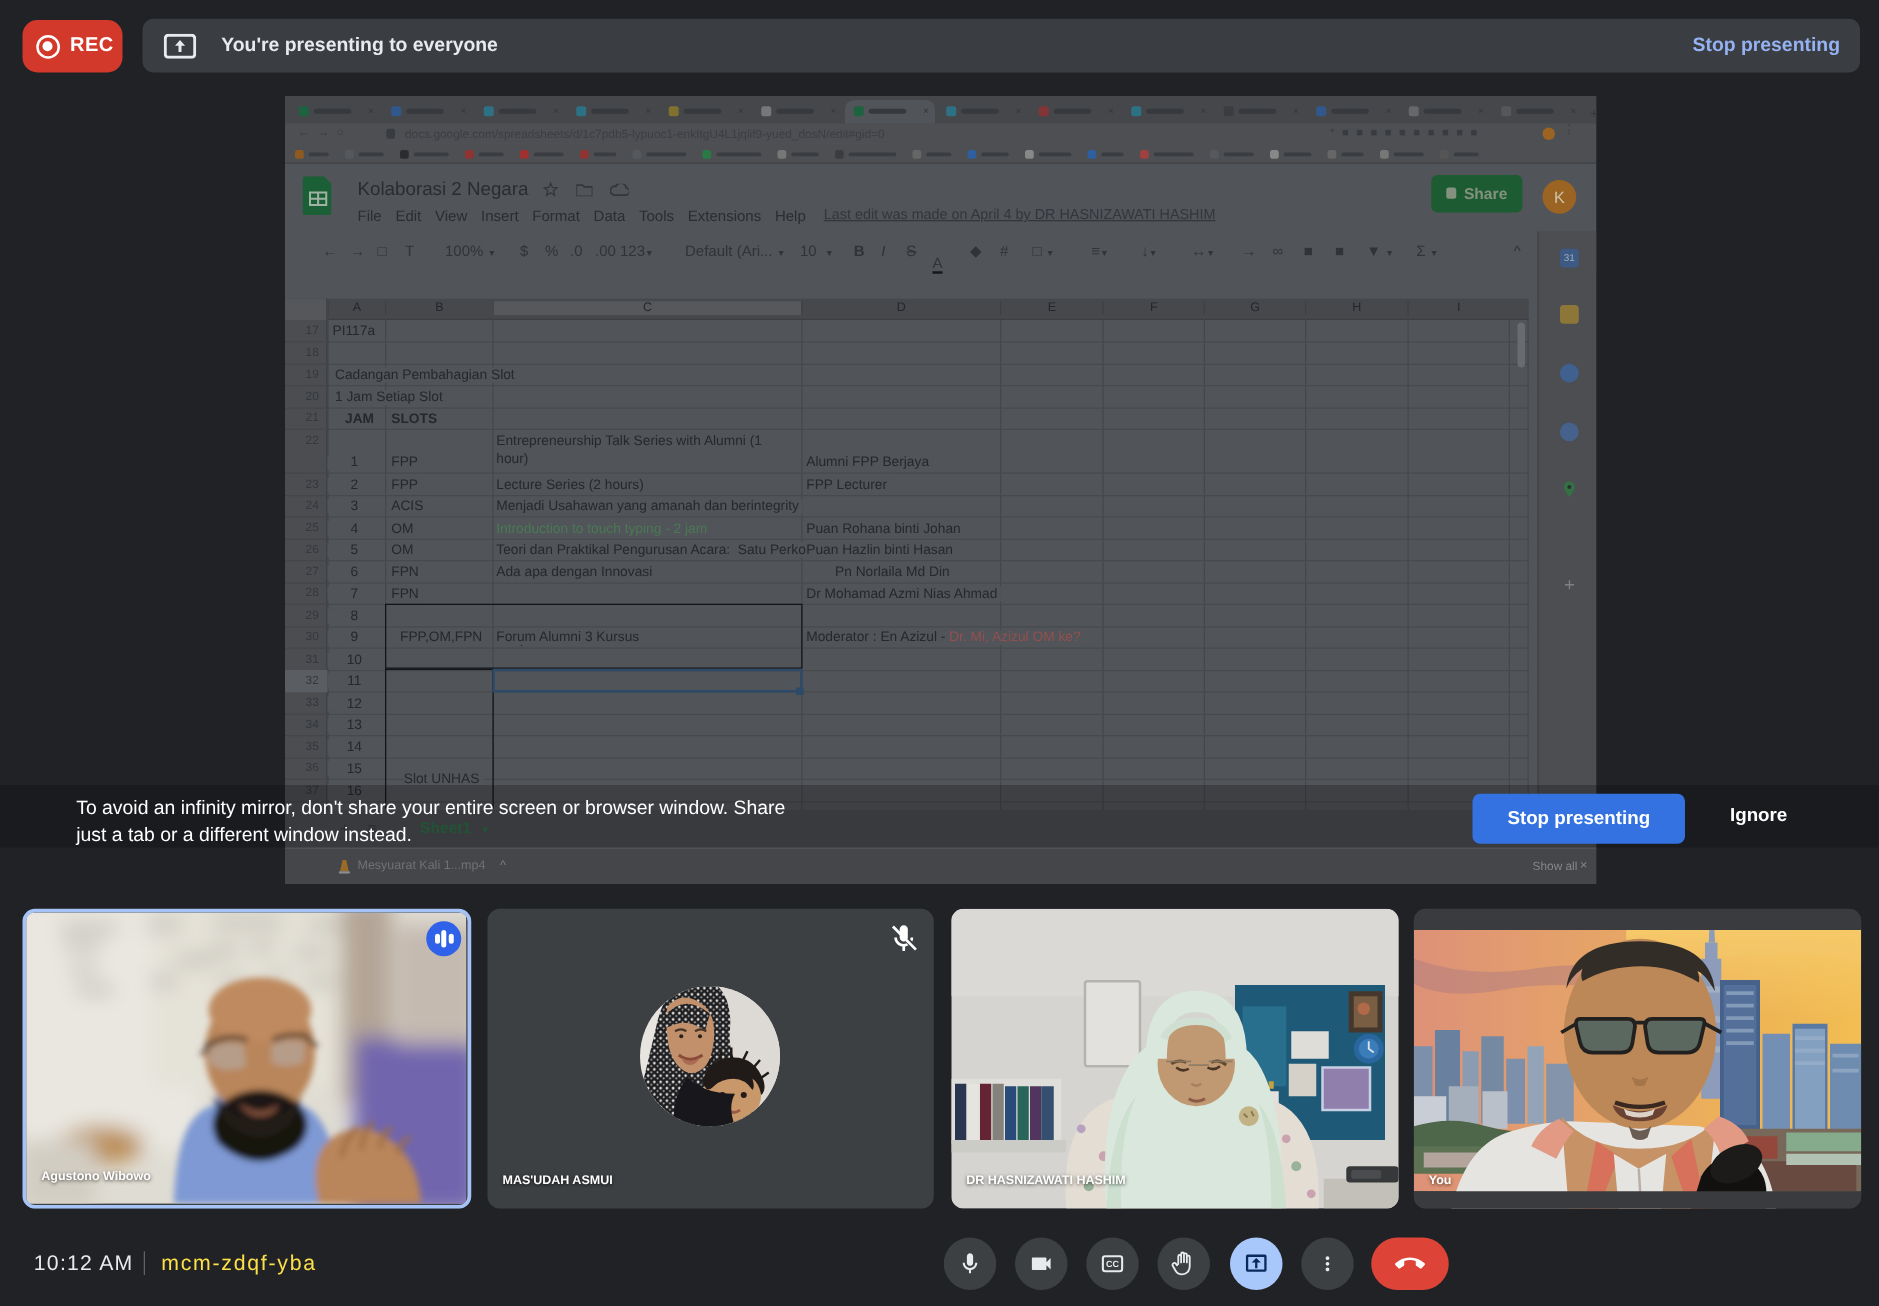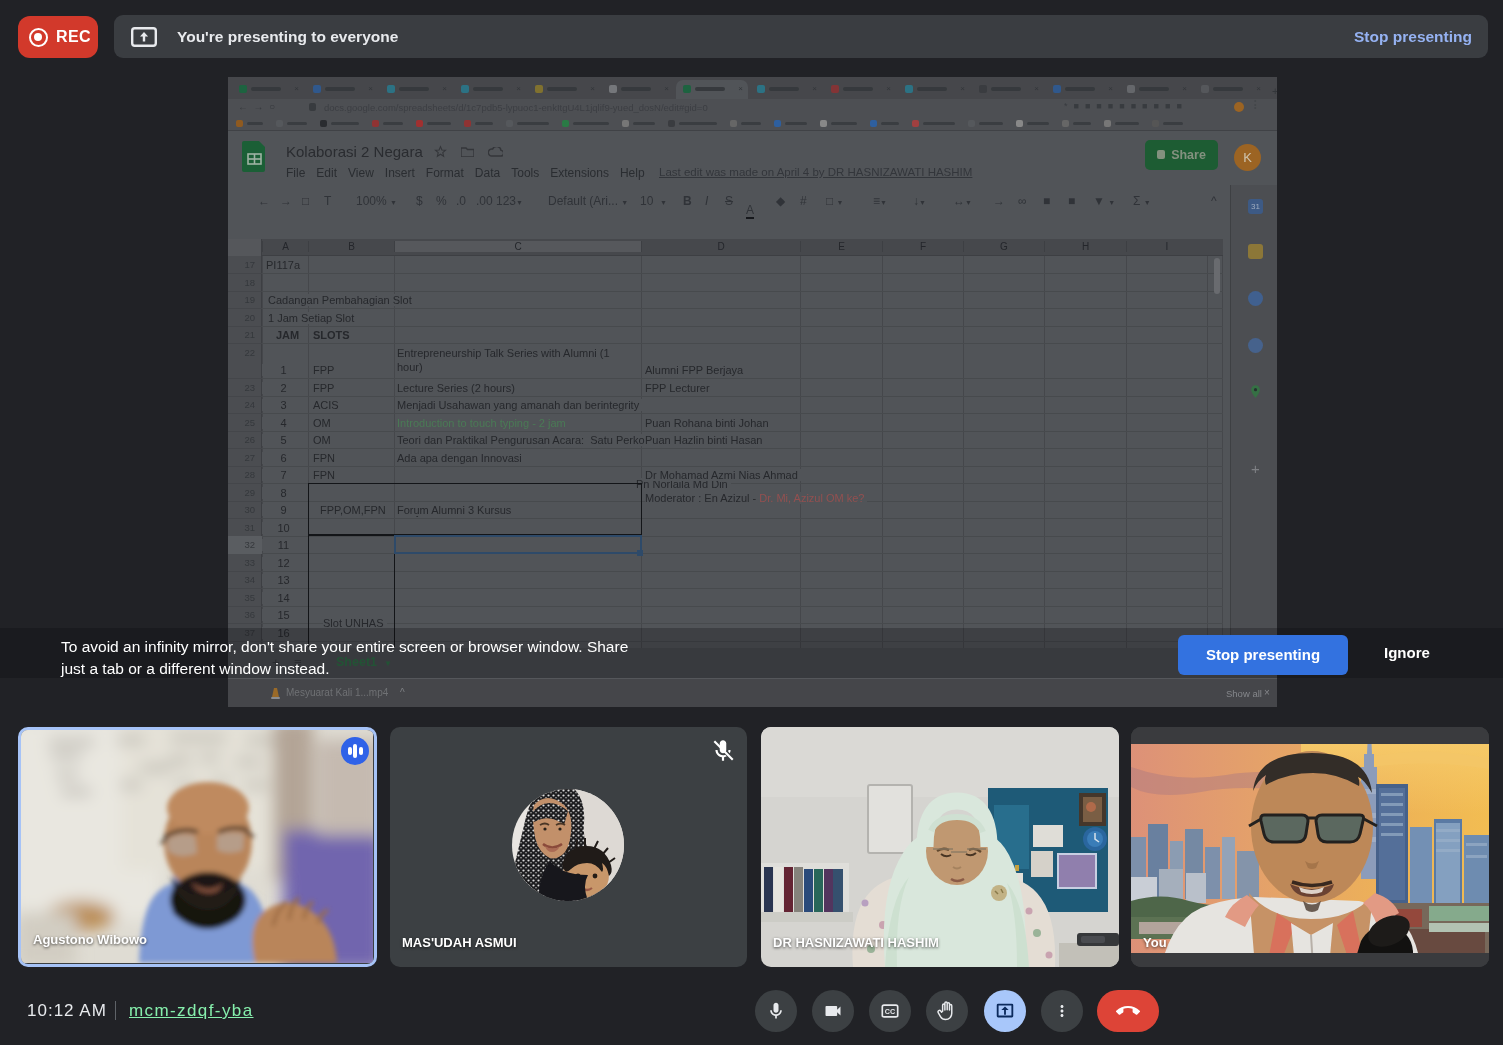--- a/index.html
+++ b/index.html
@@ -82,36 +82,36 @@
 
   
   #band { left:0; top:628px; width:1503px; height:50px; background:rgba(8,8,10,0.26); }
   #band .msg { position:absolute; left:61px; top:8px; color:#fff; font-weight:normal; font-size:15.5px; line-height:22px; }
   #stopbtn { left:1178px; top:635px; width:170px; height:40px; border-radius:6px; background:#3372e0;
     color:#fff; font-weight:bold; font-size:15px; text-align:center; line-height:40px; }
   #ignore { left:1384px; top:644px; color:#fff; font-weight:bold; font-size:15px; }
 
   
   .tile { position:absolute; top:727px; height:240px; border-radius:10px; background:#3c4043; overflow:hidden; }
-  .name { position:absolute; left:12px; bottom:17px; color:#fff; font-weight:bold; font-size:13px;
+  .name { position:absolute; left:12px; bottom:17px; color:#fff; font-weight:bold; font-size:10px;
     text-shadow:0 1px 3px rgba(0,0,0,.7); z-index:5; }
   #tile1 { left:18px; width:359px; border:3.5px solid #a6c3f7; }
   #tile2 { left:390px; width:357px; }
   #tile3 { left:761px; width:358px; }
   #tile4 { left:1131px; width:358px; }
   .micoff { position:absolute; top:11px; right:11px; width:26px; height:26px; z-index:6; }
   #audioind { position:absolute; top:6.5px; right:5px; width:28px; height:28px; border-radius:50%;
     background:#2f62e8; z-index:6; }
   #audioind i { position:absolute; background:#fff; width:4.2px; border-radius:3px; }
 
   
   #botbar { left:0; top:967px; width:1503px; height:78px; background:#212226; }
   #btime { position:absolute; left:27px; top:34px; color:#e8eaed; font-size:17px; font-weight:500; letter-spacing:1px;}
   #bdiv { position:absolute; left:115px; top:34px; height:19px; border-left:1px solid #5f6368; }
-  #bcode { position:absolute; left:129px; top:34px; color:#86efac; font-size:17px; letter-spacing:1.4px;text-decoration:underline; }
+  #bcode { position:absolute; left:129px; top:34px; color:#fde047; font-size:17px; letter-spacing:1.4px; }
   .cbtn { position:absolute; top:23px; width:42px; height:42px; border-radius:50%; background:#3c4043; }
   .cbtn svg { position:absolute; left:50%; top:50%; transform:translate(-50%,-50%); }
 </style>
 
 </head>
 <body>
 
 <div id="stage">
 
   <div id="recpill" class="abs">
@@ -418,30 +418,30 @@
         <div class="cell " style="left: 85px; top: 160.5px;">OM</div>
         <div class="cell " style="left: 169px; top: 160.5px;"><span style="color:#4a7a55;">Introduction to touch typing - 2 jam</span></div>
         <div class="cell " style="left: 417px; top: 160.5px;">Puan Rohana binti Johan</div>
         <div class="cell num" style="left: 34px; top: 178px;">5</div>
         <div class="cell " style="left: 85px; top: 178px;">OM</div>
         <div class="cell " style="left: 169px; top: 178px;">Teori dan Praktikal Pengurusan Acara:&nbsp; Satu Perko</div>
         <div class="cell " style="left: 417px; top: 178px;">Puan Hazlin binti Hasan</div>
         <div class="cell num" style="left: 34px; top: 195.5px;">6</div>
         <div class="cell " style="left: 85px; top: 195.5px;">FPN</div>
         <div class="cell " style="left: 169px; top: 195.5px;">Ada apa dengan Innovasi</div>
-        <div class="cell " style="left: 408px; top: 195.5px; margin-top: 26px;">Pn Norlaila Md Din</div>
+        <div class="cell " style="left: 440px; top: 195.5px;">Pn Norlaila Md Din</div>
         <div class="cell num" style="left: 34px; top: 213px;">7</div>
         <div class="cell " style="left: 85px; top: 213px;">FPN</div>
         <div class="cell " style="left: 169px; top: 213px; margin-top: 36px;">Penjurian IID</div>
         <div class="cell " style="left: 417px; top: 213px;">Dr Mohamad Azmi Nias Ahmad</div>
         <div class="cell num" style="left: 34px; top: 230.5px;">8</div>
         <div class="cell num" style="left: 34px; top: 248px;">9</div>
         <div class="cell " style="left: 92px; top: 248px;">FPP,OM,FPN</div>
         <div class="cell " style="left: 169px; top: 248px;">Forum Alumni 3 Kursus</div>
-        <div class="cell " style="left: 417px; top: 236px;">Moderator : En Azizul - <span style="color:#935050;">Dr. Mi, Azizul OM ke?</span></div>
+        <div class="cell " style="left: 417px; top: 248px;">Moderator : En Azizul - <span style="color:#935050;">Dr. Mi, Azizul OM ke?</span></div>
         <div class="cell num" style="left: 34px; top: 265.5px;">10</div>
         <div class="cell num" style="left: 34px; top: 283px;">11</div>
         <div class="cell num" style="left: 34px; top: 300.5px;">12</div>
         <div class="cell num" style="left: 34px; top: 318px;">13</div>
         <div class="cell num" style="left: 34px; top: 335.5px;">14</div>
         <div class="cell num" style="left: 34px; top: 353px;">15</div>
         <div class="cell num" style="left: 34px; top: 370.5px;">16</div>
         <div style="position: absolute; left: 80px; top: 226.5px; width: 334px; height: 52.5px; border: 1.6px solid rgb(19, 21, 24);"></div>
         <div style="position: absolute; left: 80px; top: 279px; width: 87px; height: 112px; border-top: 1.6px solid rgb(19, 21, 24); border-right: 1.6px solid rgb(19, 21, 24); border-left: 1.6px solid rgb(19, 21, 24); border-image: initial; border-bottom: none;"></div>
         <div class="cell" style="left: 95px; top: 361px;">Slot UNHAS</div>

